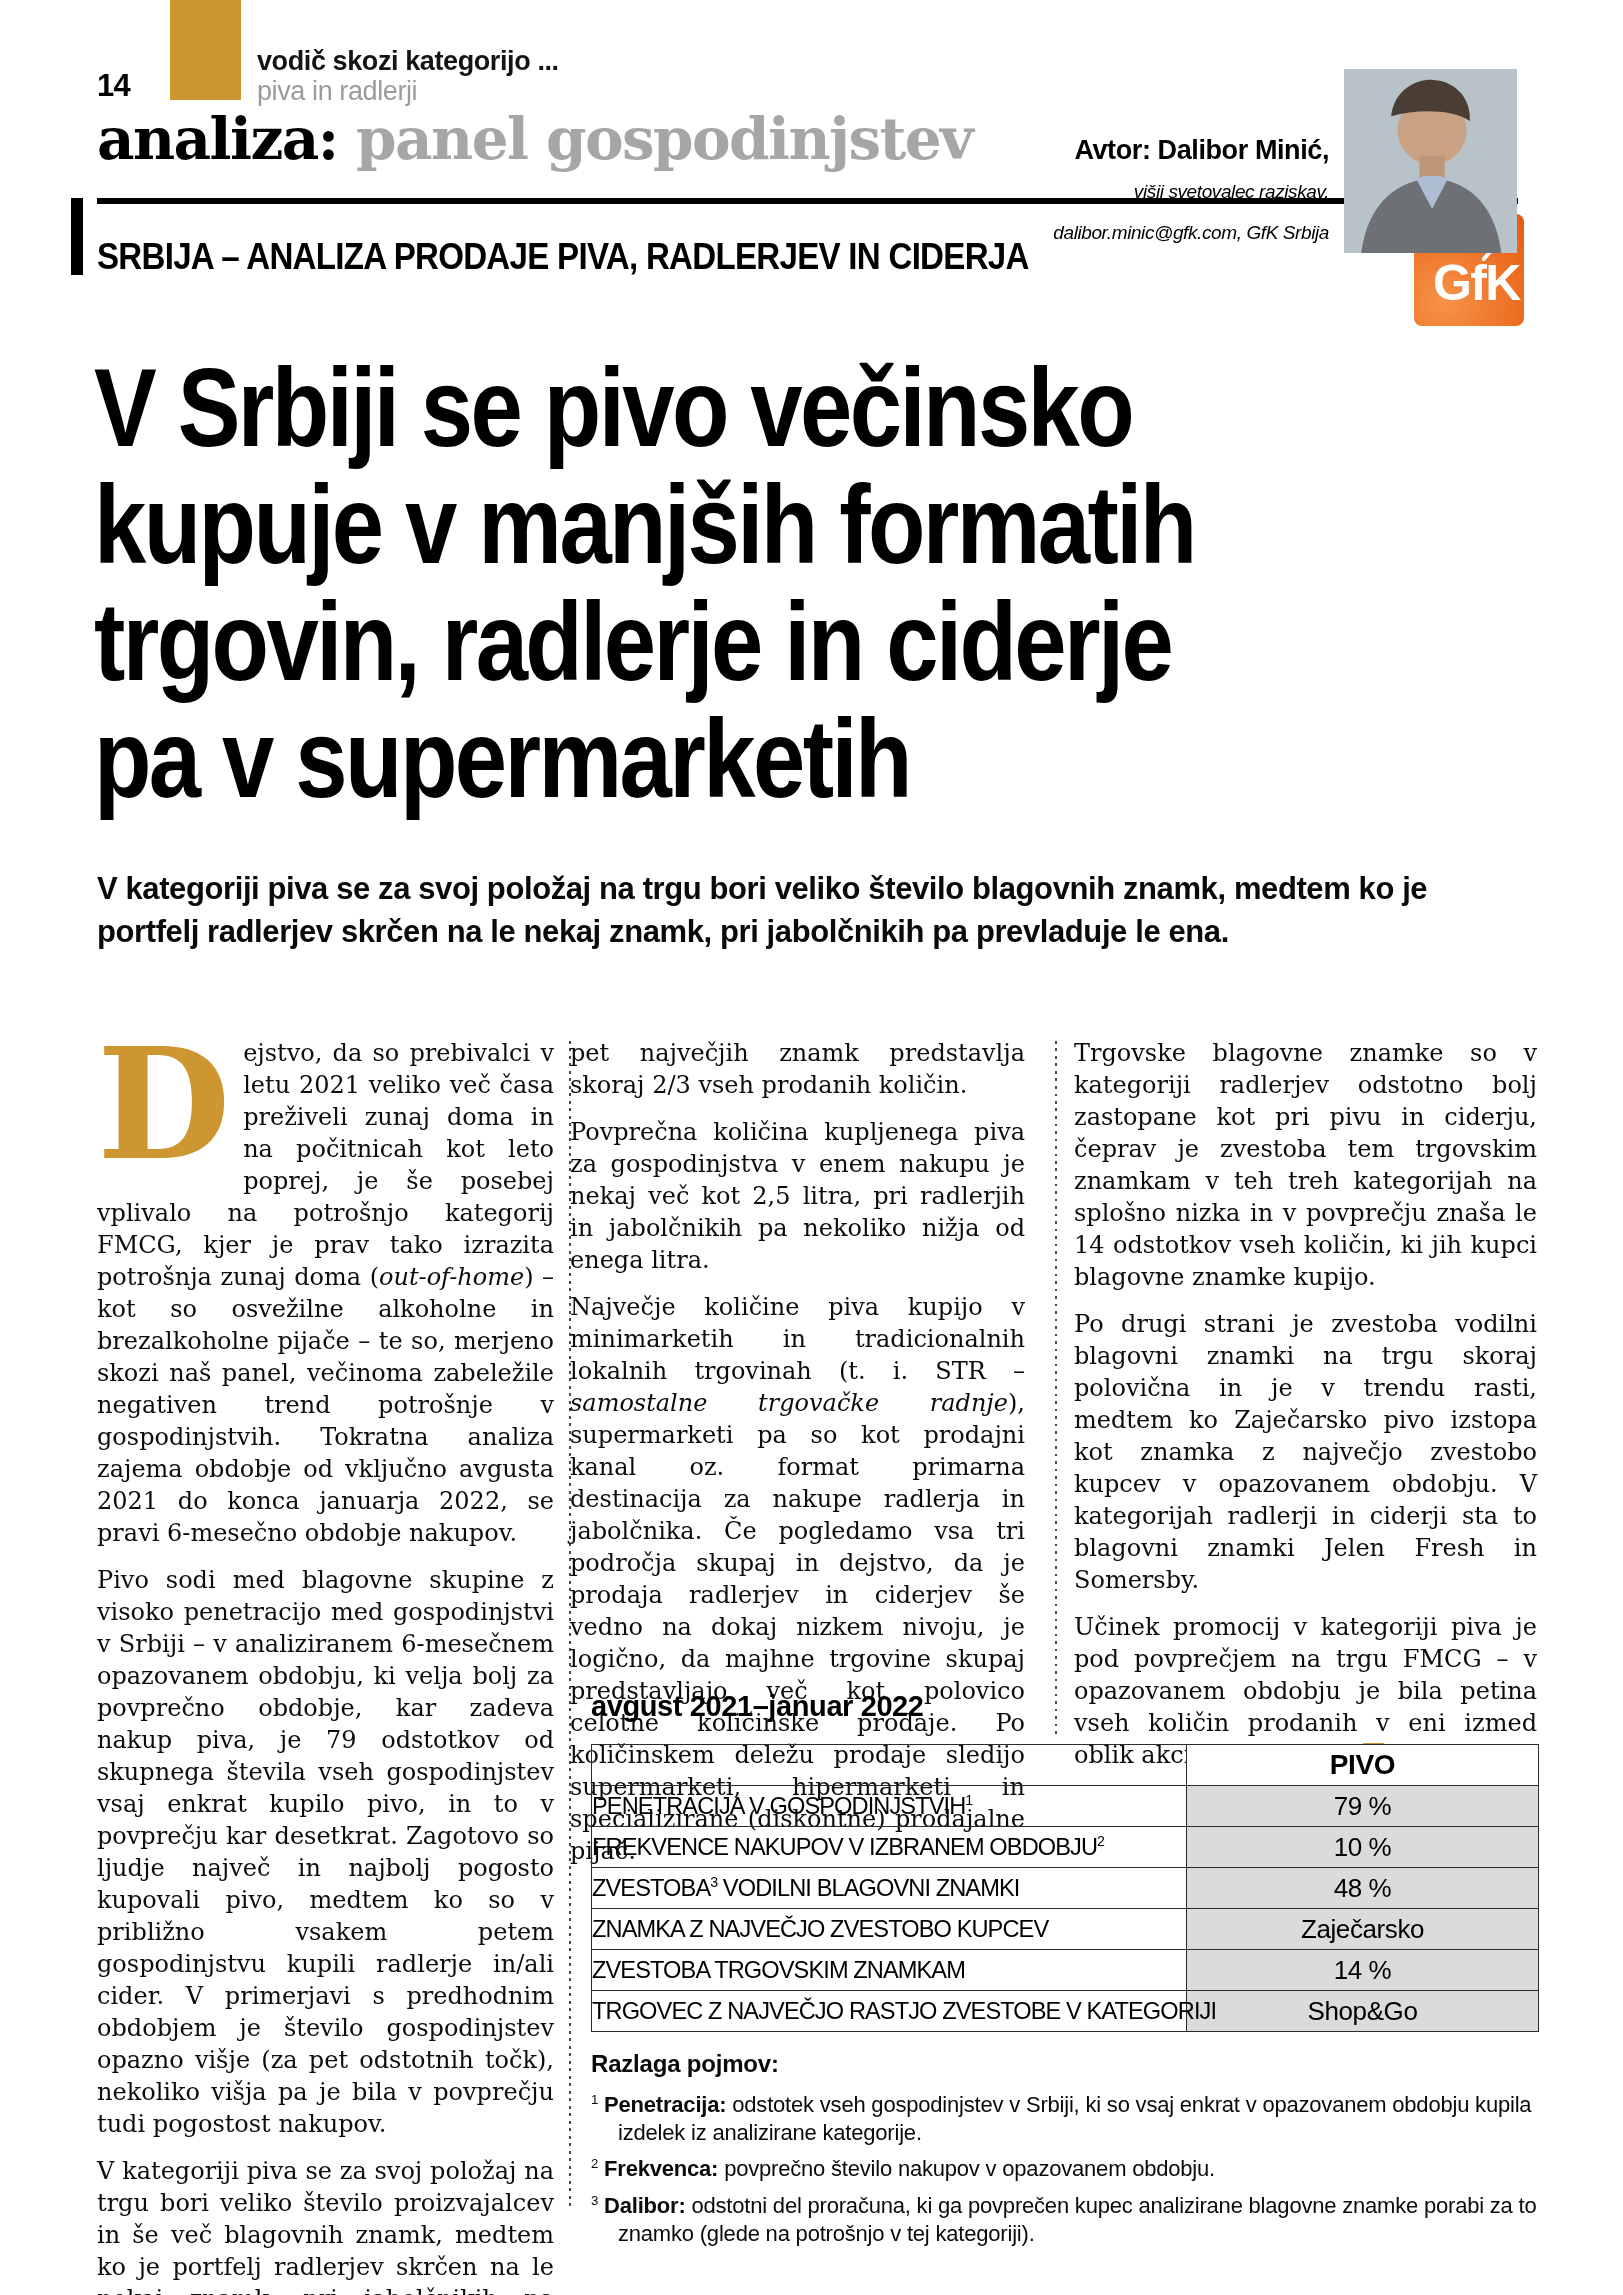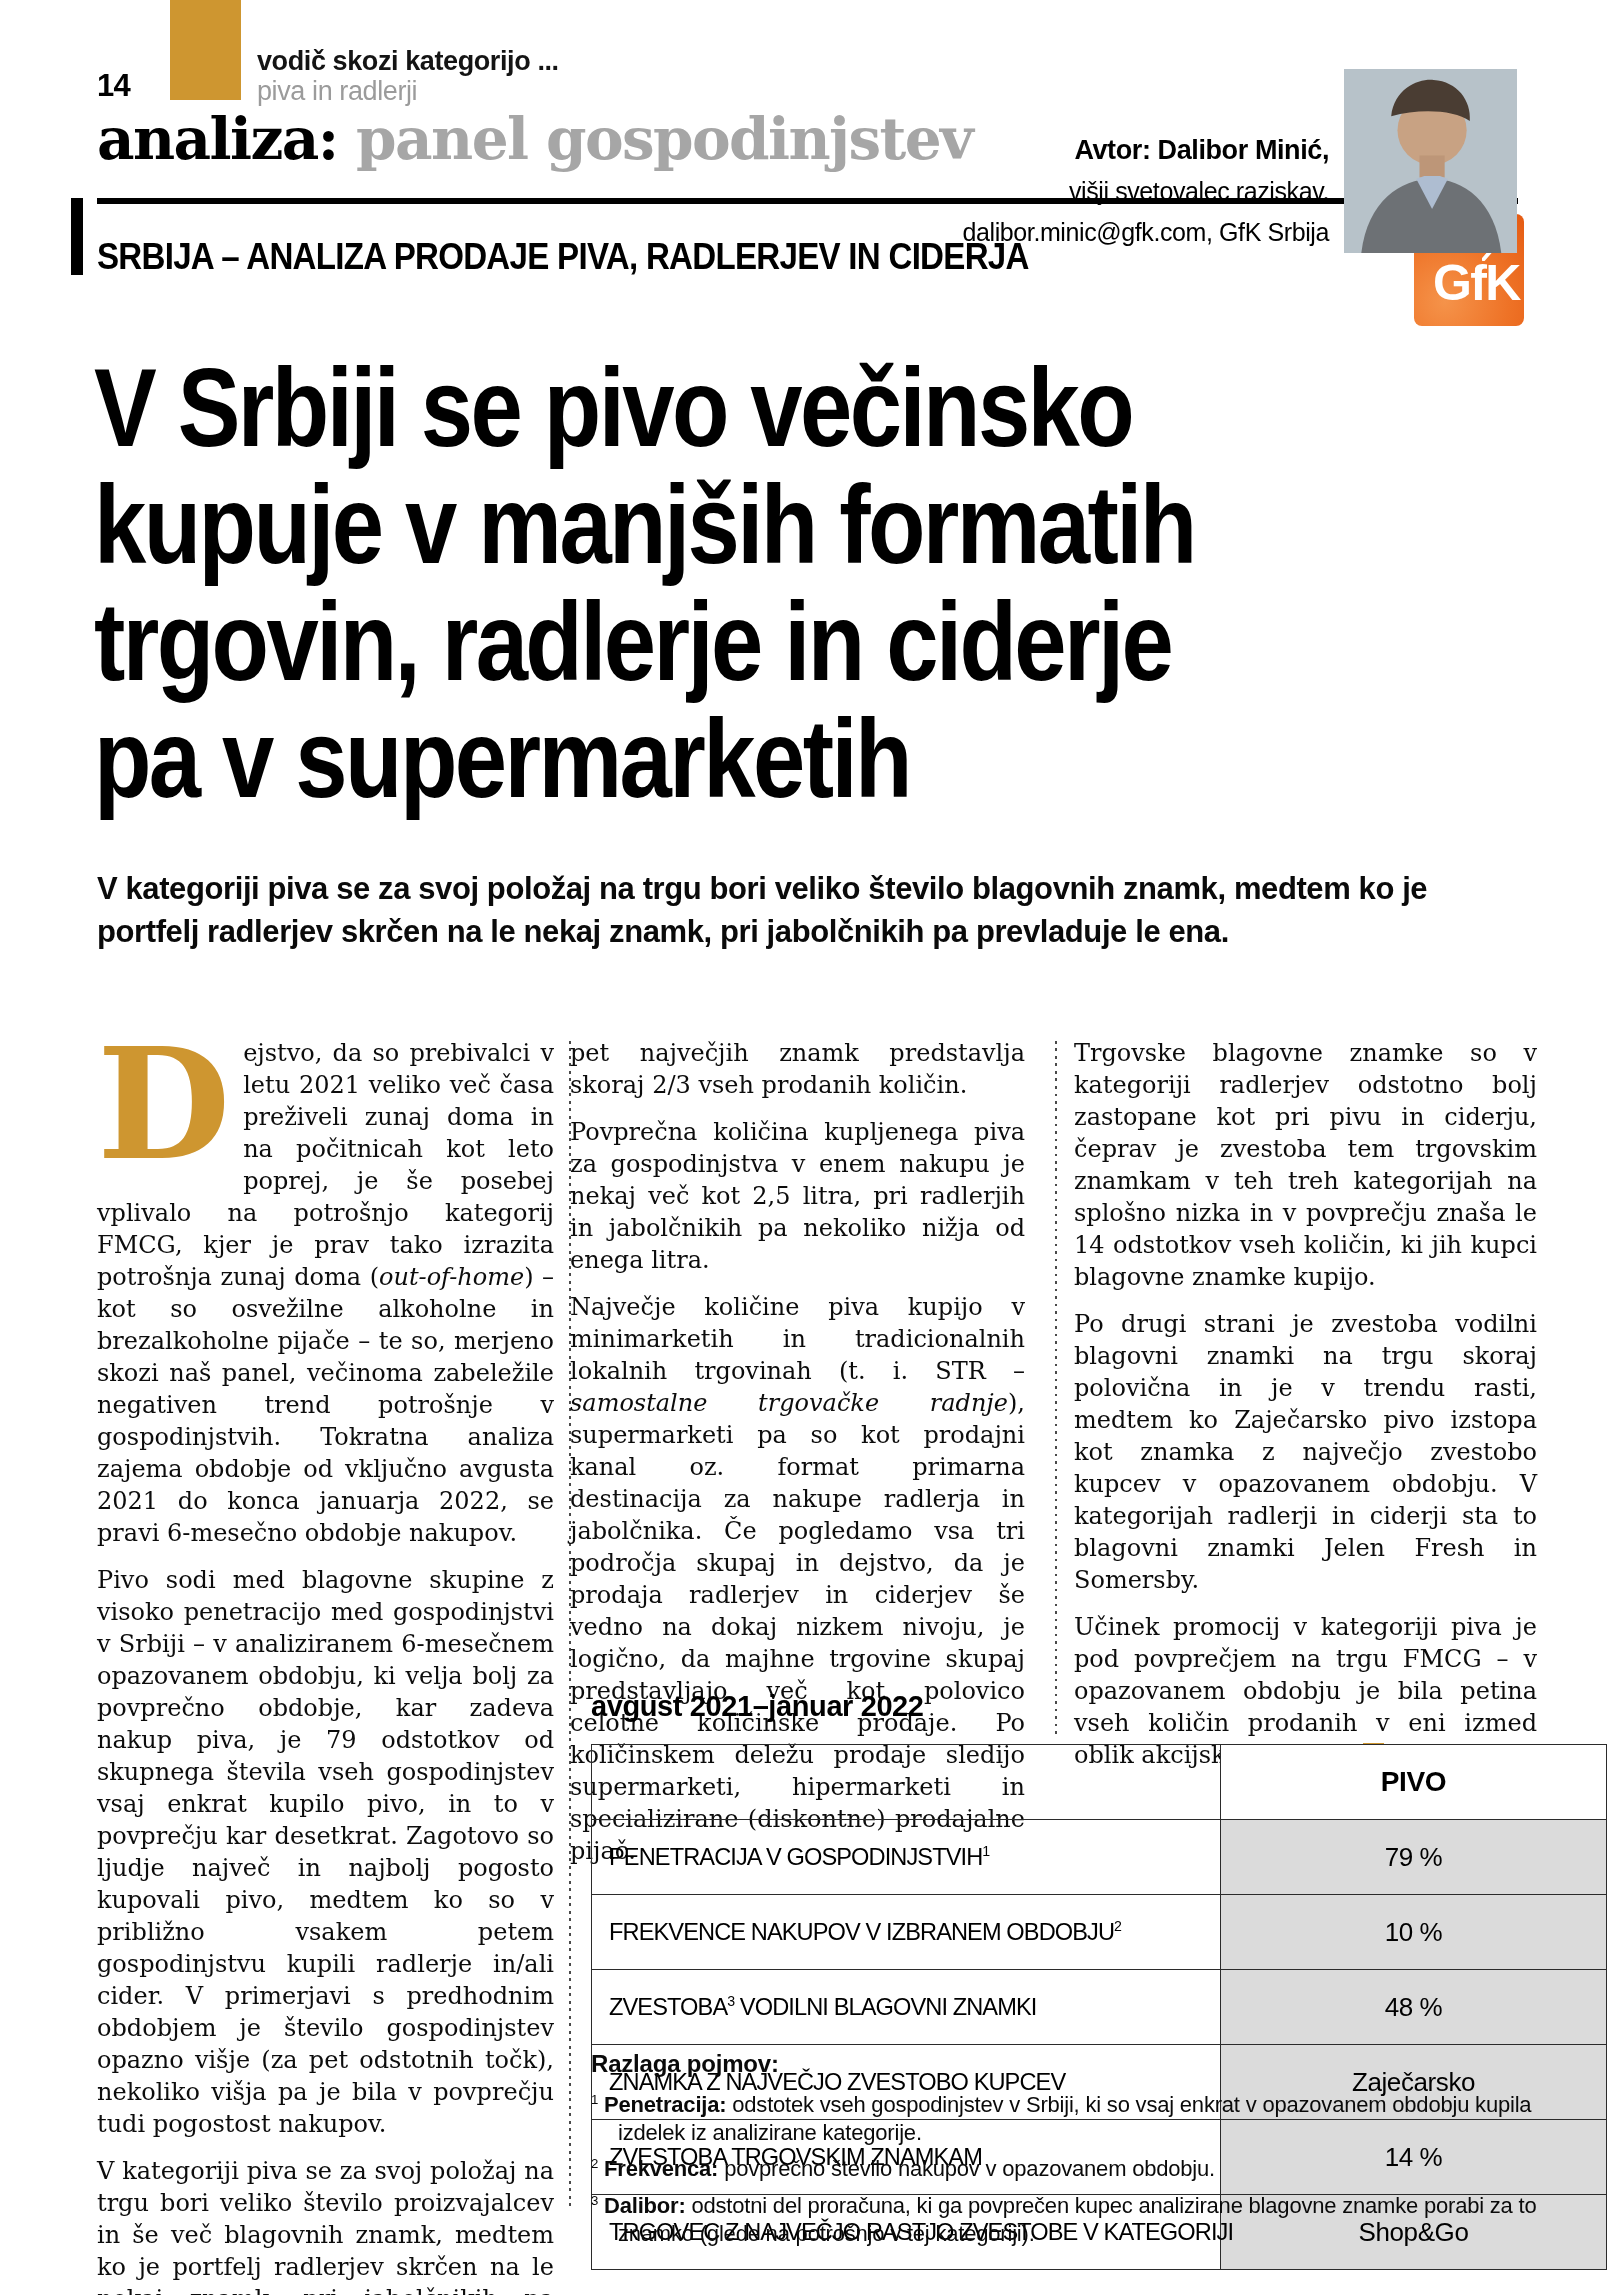--- a/index.html
+++ b/index.html
@@ -12,21 +12,21 @@
   
   .page-number{left:97px;top:68px;font-size:31px;font-weight:bold;letter-spacing:-0.8px;}
   .gold-square{left:170px;top:0;width:71px;height:100px;}
   .kicker1{left:257px;top:46px;font-size:27px;font-weight:600;letter-spacing:-0.4px;color:#141414;}
   .kicker2{left:257px;top:76px;font-size:27px;letter-spacing:-0.4px;color:#9b9b9b;}
   .analiza-line{left:97px;top:105px;font-family:"DejaVu Serif",serif;font-weight:bold;font-size:58px;letter-spacing:-1.6px;white-space:nowrap;}
   .analiza-gray{color:#a6a6a6;}
 
   .author-block{right:294px;top:130px;text-align:right;line-height:41px;letter-spacing:-0.4px;}
   .author-name{font-size:27px;font-weight:bold;}
-  .author-title,.author-contact{font-size:25px;}
+  .author-title,.author-contact{font-size:19px;font-style:italic;}
 
   .author-photo{left:1344px;top:69px;width:173px;height:184px;overflow:hidden;background:linear-gradient(180deg,#c2cdd4 0%,#aab6bd 55%,#8f989d 100%);z-index:3;}
   .main-rule{left:97px;top:198px;width:1421px;height:6.3px;background:#000;z-index:1;}
   .eyebrow-bar{left:71px;top:198px;width:11.8px;height:77px;background:#000;}
   .eyebrow{left:97px;top:236px;font-size:36px;font-weight:bold;letter-spacing:-0.8px;white-space:nowrap;transform:scaleX(0.92);transform-origin:0 50%;}
 
   .gfk-logo{left:1414px;top:214px;width:110px;height:112px;border-radius:7.9px;
     background:radial-gradient(circle at 28% 78%,#f5934a 0%,#ee7226 55%,#e45a12 100%);z-index:2;}
   .gfk-text{position:absolute;left:19px;bottom:14px;color:#fff;font-size:50px;font-weight:bold;letter-spacing:-1.6px;font-family:"Liberation Sans",sans-serif;}
   .gfk-slash{position:absolute;right:6.3px;top:6.3px;width:36px;height:41px;}
@@ -45,21 +45,21 @@
   .dropcap{float:left;font-family:"DejaVu Serif",serif;font-weight:bold;font-size:154px;line-height:124px;color:#ce9630;margin:4.7px 12.6px 0 0;}
   .endmark{display:inline-block;width:20.4px;height:20.4px;background:#ce9630;margin-left:15.7px;vertical-align:baseline;}
   .vsep{width:2.4px;background:repeating-linear-gradient(to bottom,#4a4a4a 0 2.7px,transparent 2.7px 7.5px);}
   .sep1{left:569px;top:1041px;height:1165px;}
   .sep2{left:1055px;top:1041px;height:693px;}
 
   
   .table-block{left:591px;top:1690px;width:947px;}
   .table-title{font-size:29px;font-weight:bold;letter-spacing:-0.4px;margin-bottom:21px;}
   table.data{border-collapse:collapse;width:946px;table-layout:fixed;}
-  table.data td,table.data th{border:1.6px solid #2b2b2b;height:40px;padding:17px;vertical-align:middle;}
+  table.data td,table.data th{border:1.6px solid #2b2b2b;height:40px;padding:0;vertical-align:middle;}
   td.lbl{width:594px;padding-left:11px;font-size:23.6px;font-weight:500;letter-spacing:-0.9px;text-align:left;white-space:nowrap;}
   td.val,th.val{width:351px;text-align:center;font-size:26px;letter-spacing:-0.4px;}
   td.val{background:#dbdbdb;}
   th.val{font-size:28px;font-weight:bold;background:#fff;}
   sup{font-size:0.6em;}
 
   
   .footnotes{left:591px;top:2050px;width:954px;font-size:22px;line-height:28px;letter-spacing:-0.2px;color:#0a0a0a;}
   .fn-heading{font-size:24px;font-weight:bold;margin-bottom:7.9px;}
   .fn{padding-left:27px;text-indent:-27px;margin:0 0 3.1px 0;}

